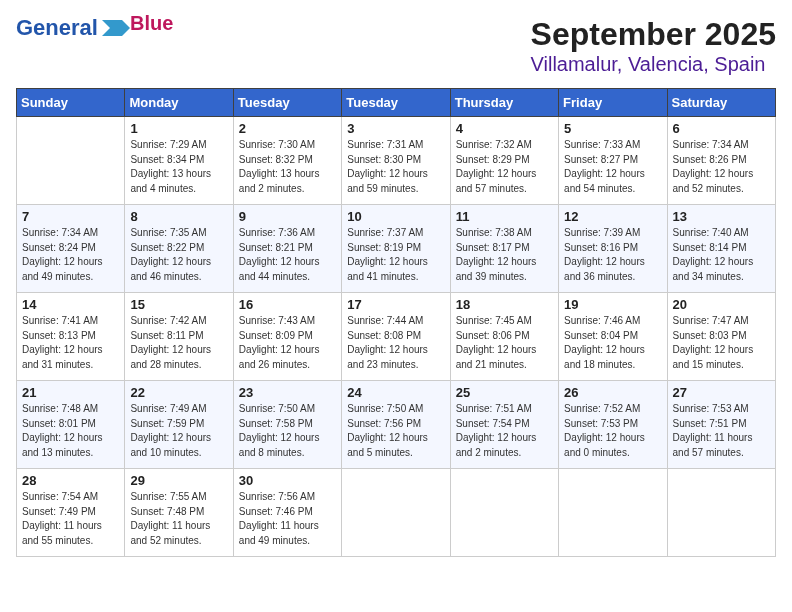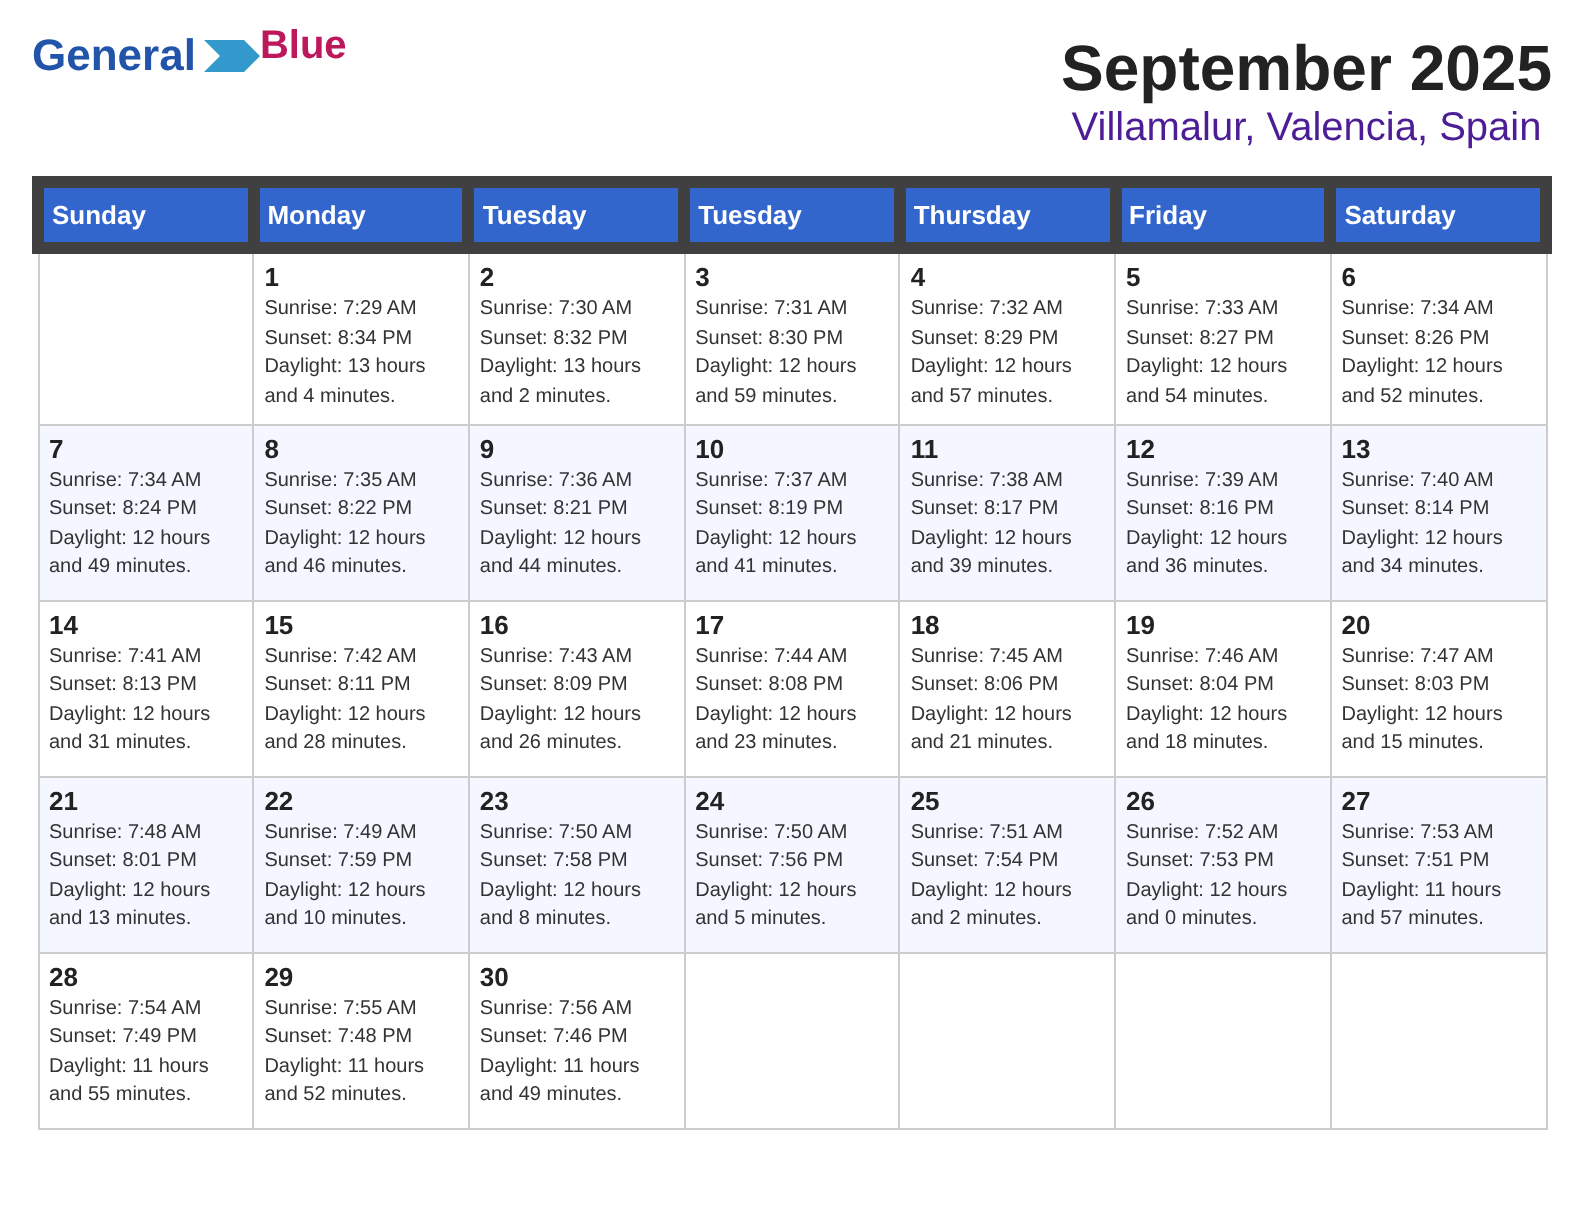--- a/index.html
+++ b/index.html
@@ -31,21 +31,21 @@
     .logo-arrow {
       width: 28px;
       height: 16px;
       margin-left: 4px;
     }
     .logo-row {
       display: flex;
       align-items: center;
     }
     .title-block {
-      text-align: center;
+      text-align: left;
       margin-left: 15px;
     }
     .month-title {
       font-size: 32px;
       font-weight: bold;
       color: #222;
     }
     .location {
       font-size: 20px;
       color: #4c1d95;
@@ -55,21 +55,21 @@
       border-collapse: collapse;
       table-layout: fixed;
     }
     thead th {
       background: #3366cc;
       color: #fff;
       font-size: 13px;
       font-weight: bold;
       padding: 6px 4px;
       text-align: left;
-      border: 6px solid #404040;
+      border: 1px solid #404040;
     }
     tbody td {
       vertical-align: top;
       border: 1px solid #ccc;
       padding: 4px 5px;
       font-size: 10.5px;
       color: #222;
       height: 88px;
     }
     .day-num {

